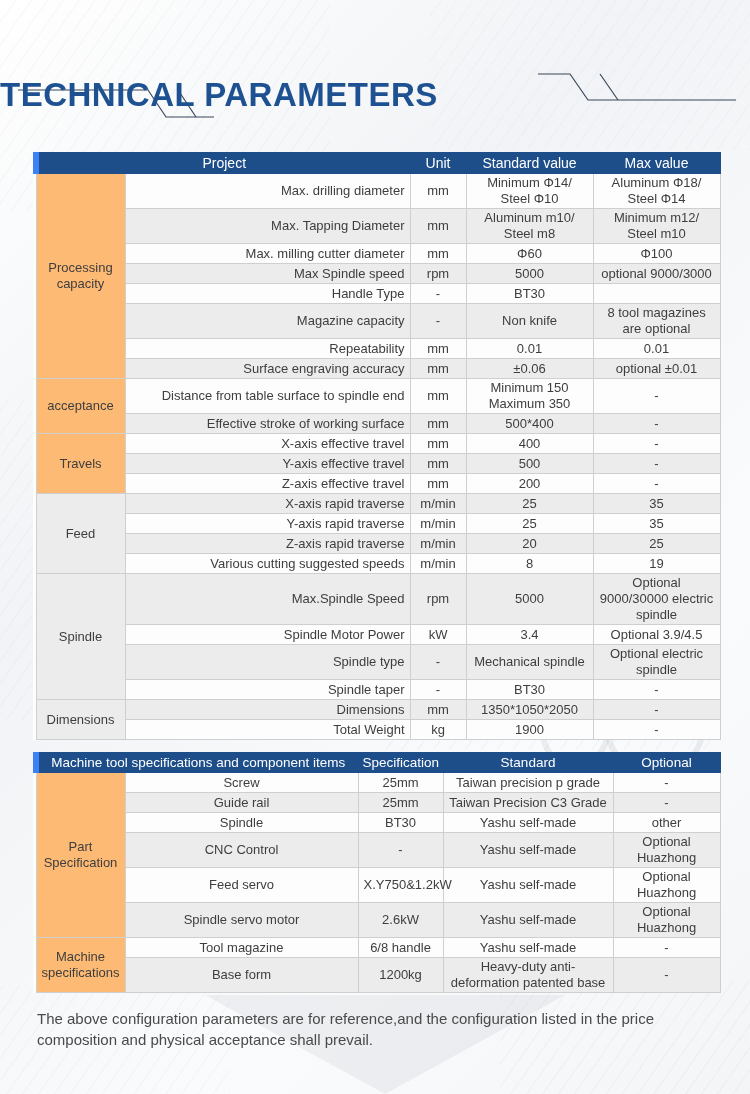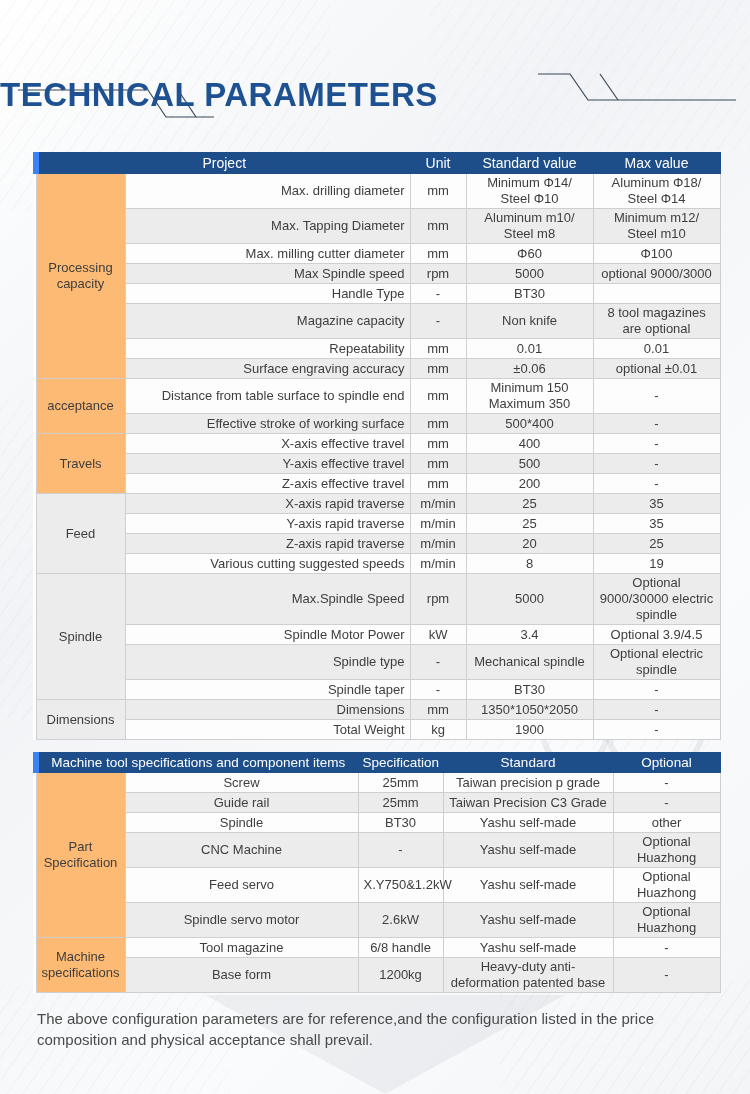--- a/index.html
+++ b/index.html
@@ -283,21 +283,21 @@
         <td class="val">Taiwan Precision C3 Grade</td>
         <td class="val">-</td>
       </tr>
       <tr>
         <td class="item">Spindle</td>
         <td class="val">BT30</td>
         <td class="val">Yashu self-made</td>
         <td class="val">other</td>
       </tr>
       <tr class="alt">
-        <td class="item">CNC Machine</td>
+        <td class="item">CNC Control</td>
         <td class="val">-</td>
         <td class="val">Yashu self-made</td>
         <td class="val">Optional Huazhong</td>
       </tr>
       <tr>
         <td class="item">Feed servo</td>
         <td class="val">X.Y750&amp;1.2kW</td>
         <td class="val">Yashu self-made</td>
         <td class="val">Optional Huazhong</td>
       </tr>

